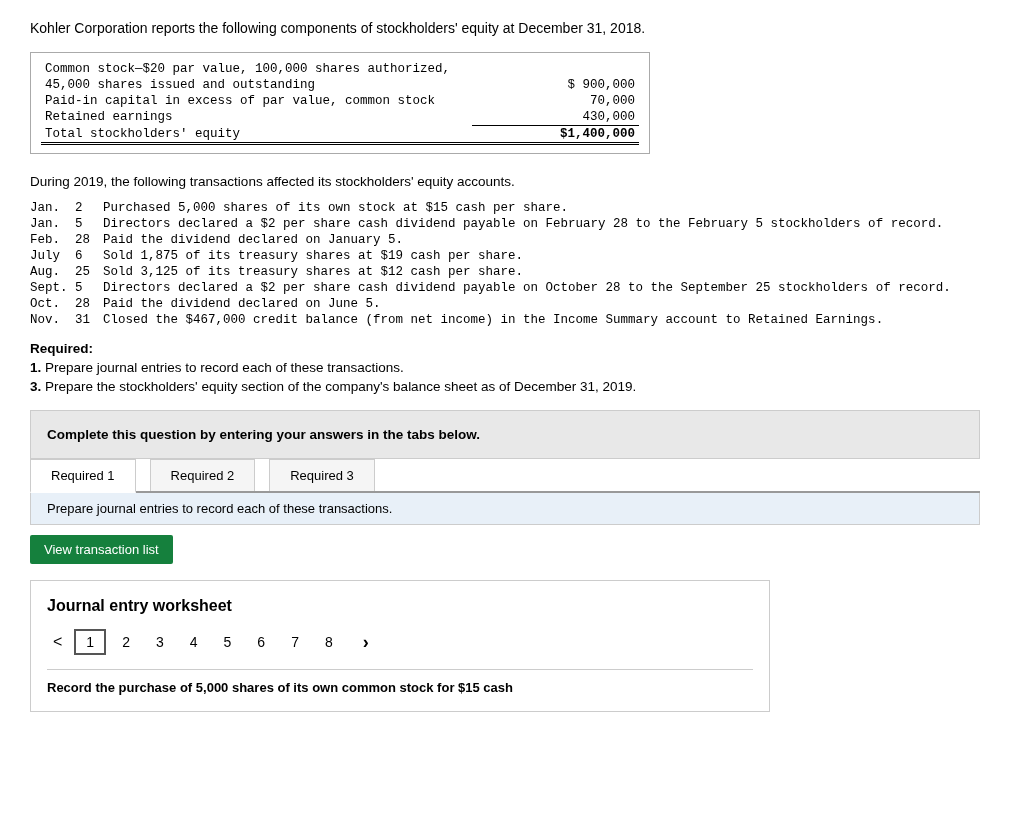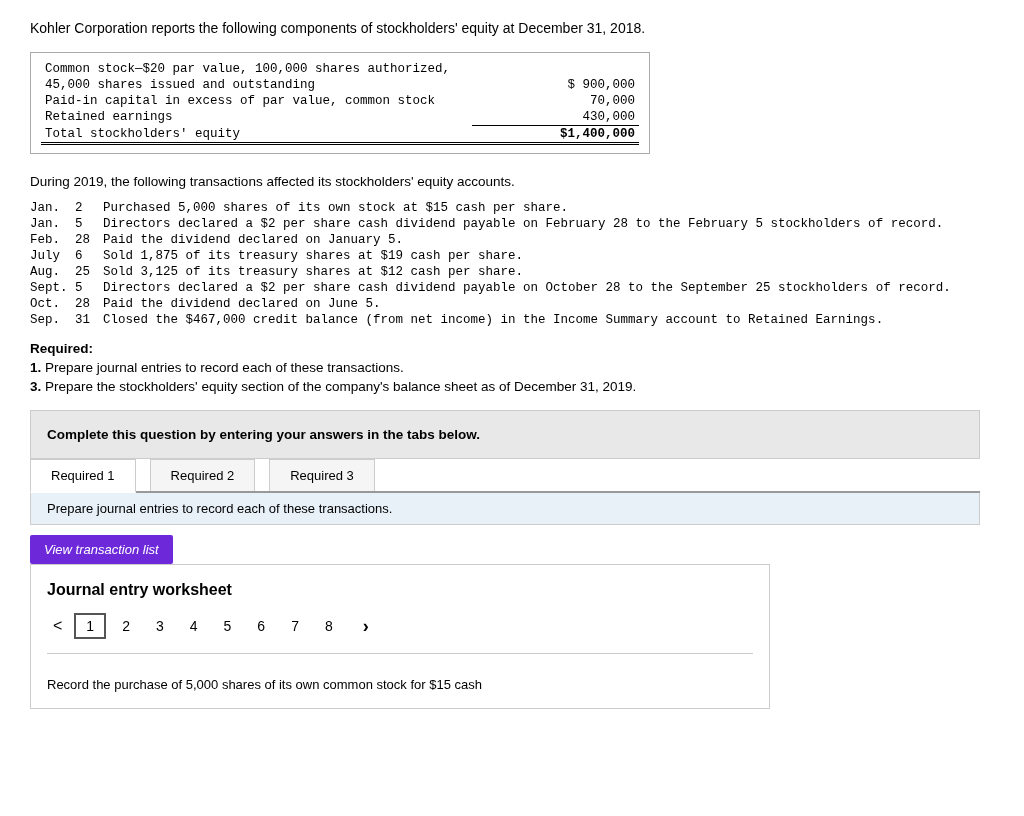--- a/index.html
+++ b/index.html
@@ -107,29 +107,29 @@
       background: #e8f0f8;
       border: 1px solid #ccc;
       border-top: none;
       padding: 8px 16px;
       font-family: Arial, sans-serif;
       font-size: 13px;
       width: 950px;
       margin-bottom: 10px;
     }
     .view-transaction-btn {
-      background: #6d28d9;
+      background: #15803d;
       color: #fff;
       border: none;
       padding: 7px 14px;
       font-family: Arial, sans-serif;
       font-size: 13px;
       cursor: pointer;
+      margin-bottom: 16px;
       border-radius: 2px;
-      font-style: italic;
     }
     .journal-worksheet {
       border: 1px solid #ccc;
       width: 740px;
       padding: 16px;
       background: #fff;
     }
     .journal-title {
       font-family: Arial, sans-serif;
       font-size: 16px;
@@ -163,21 +163,22 @@
       border: 2px solid #555;
     }
     .page-num-inactive {
       padding: 3px 10px;
       font-size: 14px;
     }
     .record-text {
       font-family: Arial, sans-serif;
       font-size: 13px;
       border-top: 1px solid #ccc;
-      padding-top: 23px;
+      padding-top: 10px;
+      font-weight: bold;
     }
     .nav-arrow {
       font-size: 18px;
       font-weight: bold;
       cursor: pointer;
       margin-left: 8px;
     }
   </style>
 </head>
 <body>
@@ -249,21 +250,21 @@
       <span class="trans-month">Sept.</span>
       <span class="trans-day">5</span>
       <span class="trans-text">Directors declared a $2 per share cash dividend payable on October 28 to the September 25 stockholders of record.</span>
     </div>
     <div class="transaction-row">
       <span class="trans-month">Oct.</span>
       <span class="trans-day">28</span>
       <span class="trans-text">Paid the dividend declared on June 5.</span>
     </div>
     <div class="transaction-row">
-      <span class="trans-month">Sep.</span>
+      <span class="trans-month">Nov.</span>
       <span class="trans-day">31</span>
       <span class="trans-text">Closed the $467,000 credit balance (from net income) in the Income Summary account to Retained Earnings.</span>
     </div>
   </div>
 
 
 <div class="required-section">
   <p><strong>Required:</strong></p>
   <div id="required-items">
       <p><strong>1.</strong> Prepare journal entries to record each of these transactions.</p>

